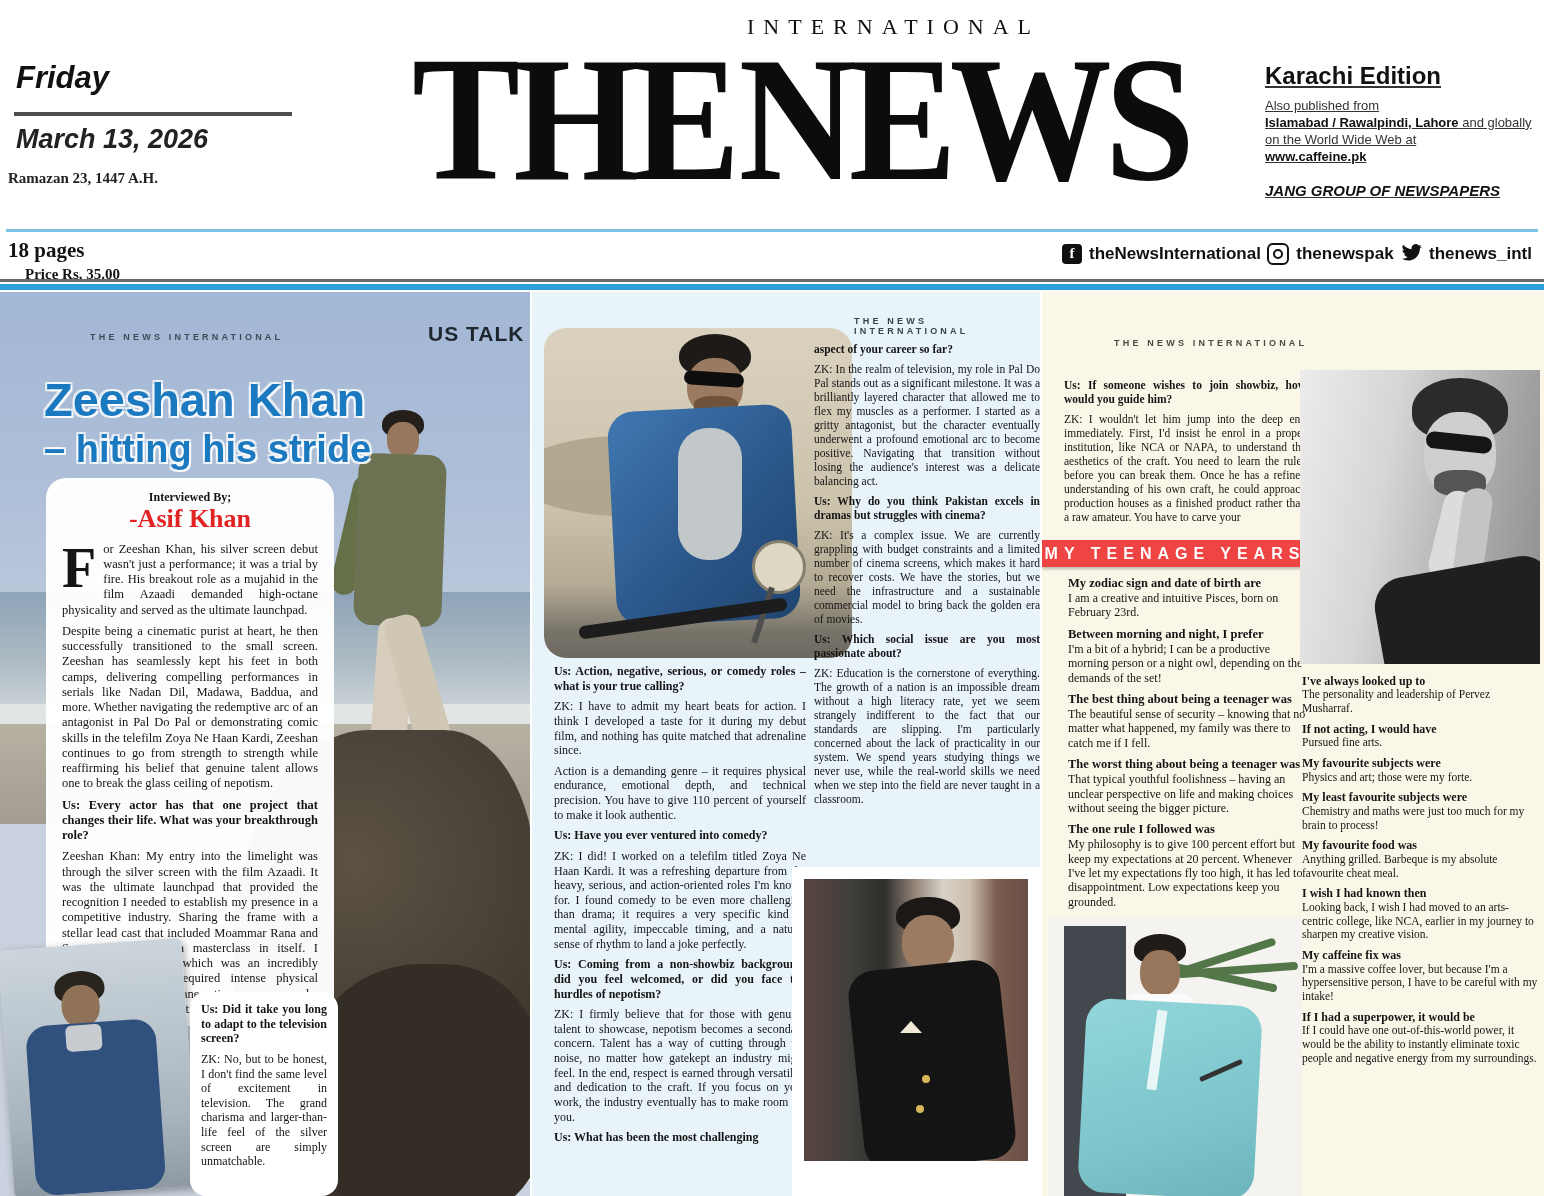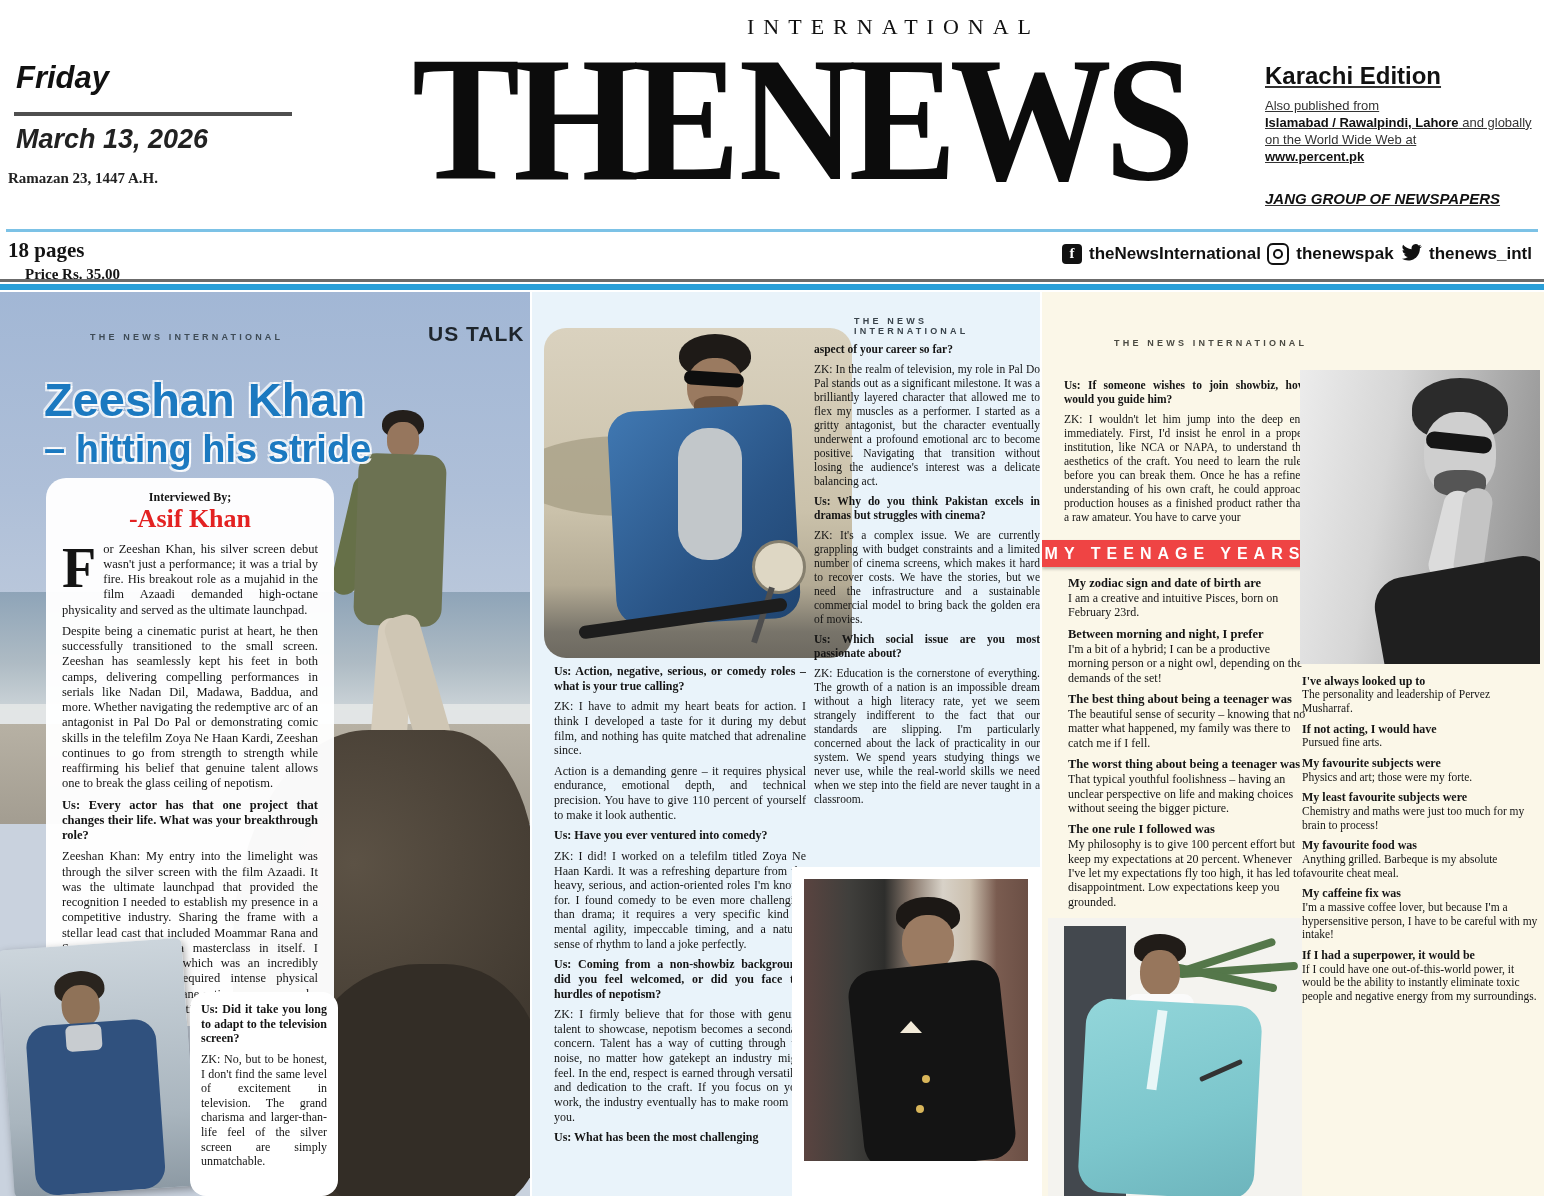--- a/index.html
+++ b/index.html
@@ -13,21 +13,21 @@
   .h-date{left:16px;top:124px;font:italic 700 27px "Liberation Sans",sans-serif;color:#222;}
   .h-hijri{left:8px;top:170px;font:700 15px "Liberation Serif",serif;color:#222;}
   .h-kicker{left:520px;top:14px;width:520px;text-align:right;font:400 22px "Liberation Serif",serif;
             letter-spacing:9px;color:#111;}
   .h-title{left:340px;top:26px;width:920px;text-align:center;white-space:nowrap;
            font:900 162px/1.05 "Liberation Serif",serif;letter-spacing:-7px;word-spacing:-28px;
            color:#0c0c0c;transform:scaleY(1.1);transform-origin:top;}
   .h-right{left:1265px;top:62px;width:274px;font:400 13px "Liberation Sans",sans-serif;color:#333;line-height:1.3;text-decoration:underline;}
   .h-right .kar{font:800 24px "Liberation Sans",sans-serif;color:#111;margin-bottom:8px;}
   .h-right .bold{font-weight:800;color:#111;}
-  .h-right .grp{font:italic 800 15px "Liberation Sans",sans-serif;color:#111;margin-top:24px;}
+  .h-right .grp{font:italic 800 15px "Liberation Sans",sans-serif;color:#111;margin-top:16px;}
   .h-blue1{left:6px;top:229px;width:1532px;height:3px;background:#7cc2e6;}
   .h-pages{left:8px;top:238px;font:800 21px "Liberation Serif",serif;}
   .h-price{left:25px;top:266px;font:800 15px "Liberation Serif",serif;}
   .h-social{left:1062px;top:240px;width:470px;display:flex;justify-content:space-between;align-items:center;
             font:800 17px "Liberation Sans",sans-serif;color:#111;}
   .soc{display:flex;align-items:center;gap:7px;}
   .fb-ic{width:20px;height:20px;background:#111;border-radius:4px;color:#fff;display:flex;align-items:center;
          justify-content:center;font:800 15px "Liberation Serif",serif;}
   .ig-ic{width:18px;height:18px;border:2.5px solid #111;border-radius:6px;position:relative;}
   .ig-ic::before{content:"";position:absolute;left:4px;top:4px;width:6px;height:6px;border:2px solid #111;border-radius:50%;}
@@ -155,21 +155,21 @@
   <div class="abs h-date">March 13, 2026</div>
   <div class="abs h-hijri">Ramazan 23, 1447 A.H.</div>
   <div class="abs h-kicker">INTERNATIONAL</div>
   <div class="abs h-title">THE NEWS</div>
 
   <div class="abs h-right">
     <div class="kar">Karachi Edition</div>
     <div>Also published from</div>
     <div><span class="bold">Islamabad / Rawalpindi, Lahore</span><span> and globally</span></div>
     <div>on the World Wide Web at</div>
-    <div class="bold">www.percent.pk</div>
+    <div class="bold">www.caffeine.pk</div>
     <div class="grp">JANG GROUP OF NEWSPAPERS</div>
   </div>
 
   <div class="abs h-blue1"></div>
   <div class="abs h-pages">18 pages</div>
   <div class="abs h-price">Price Rs. 35.00</div>
 
   <div class="abs h-social">
     <div class="soc">
       <span class="fb-ic">f</span>
@@ -351,20 +351,24 @@
         </div>
       <div class="teen">
           <div class="h">My least favourite subjects were</div>
           <div class="b">Chemistry and maths were just too much for my brain to process!</div>
         </div>
       <div class="teen">
           <div class="h">My favourite food was</div>
           <div class="b">Anything grilled. Barbeque is my absolute favourite cheat meal.</div>
         </div>
       <div class="teen">
+          <div class="h">I wish I had known then</div>
+          <div class="b">Looking back, I wish I had moved to an arts-centric college, like NCA, earlier in my journey to sharpen my creative vision.</div>
+        </div>
+      <div class="teen">
           <div class="h">My caffeine fix was</div>
           <div class="b">I'm a massive coffee lover, but because I'm a hypersensitive person, I have to be careful with my intake!</div>
         </div>
       <div class="teen">
           <div class="h">If I had a superpower, it would be</div>
           <div class="b">If I could have one out-of-this-world power, it would be the ability to instantly eliminate toxic people and negative energy from my surroundings.</div>
         </div>
     </div>
 
     <div class="abs pr-photo2">

